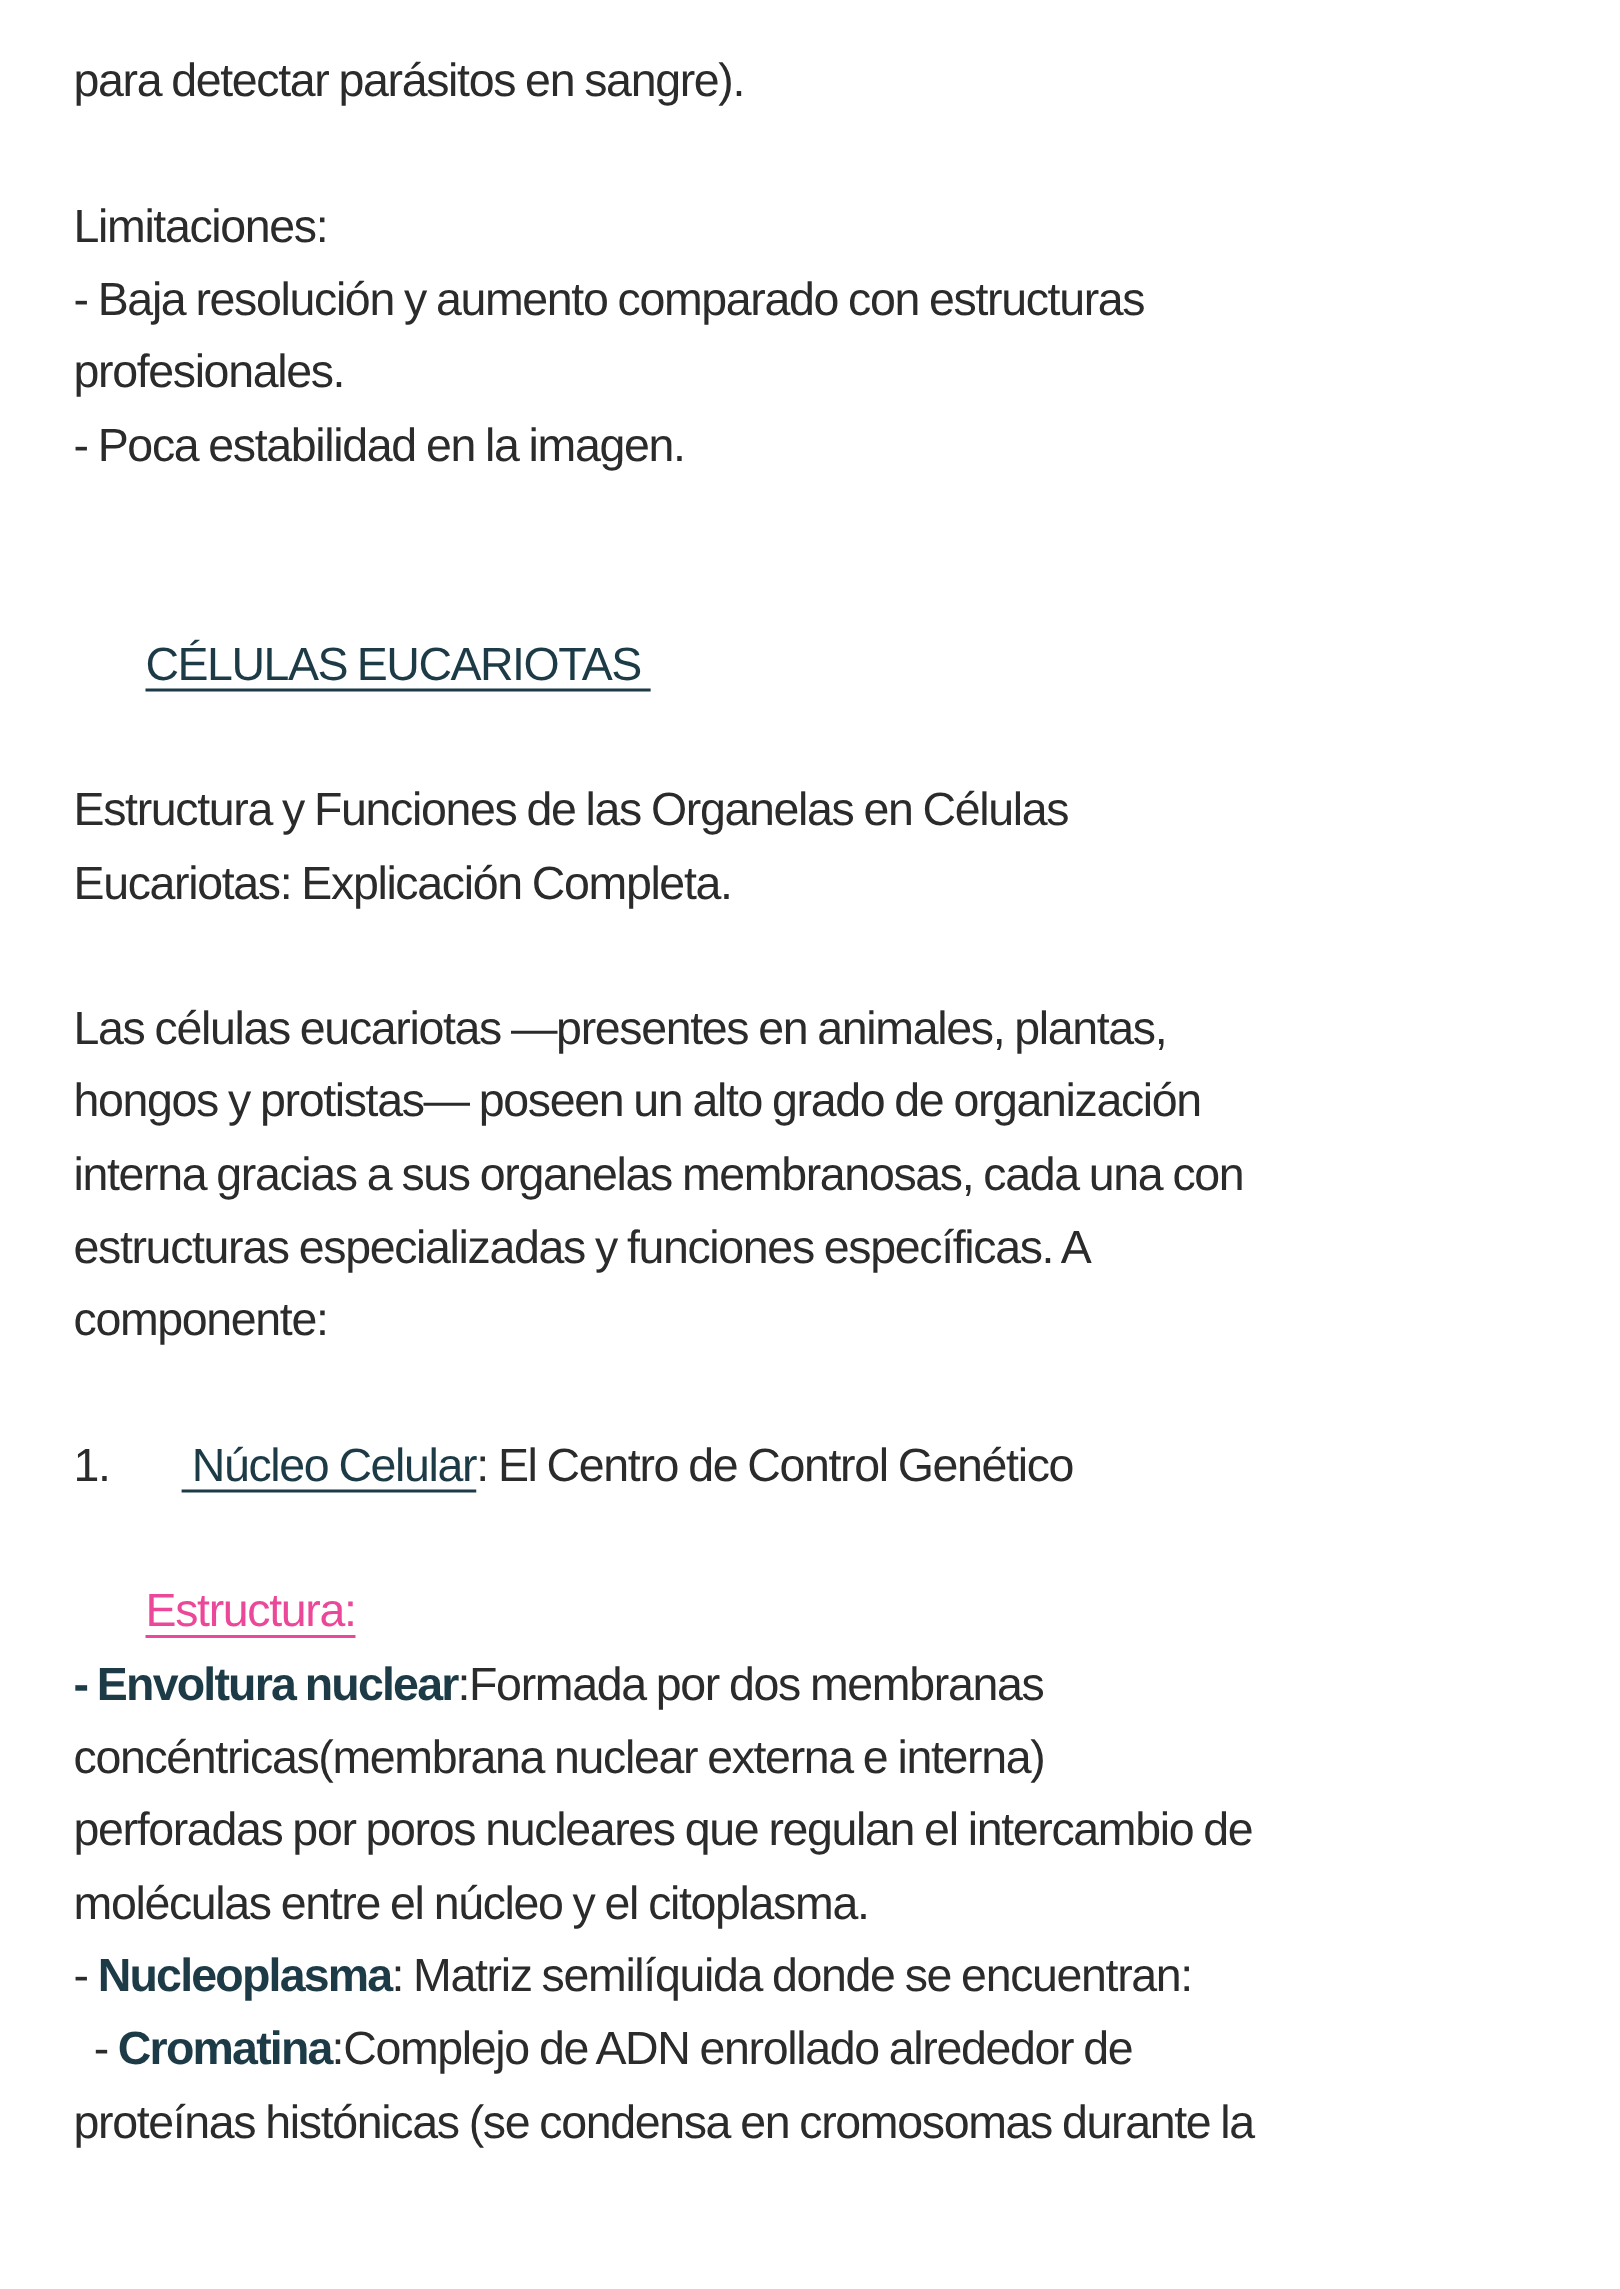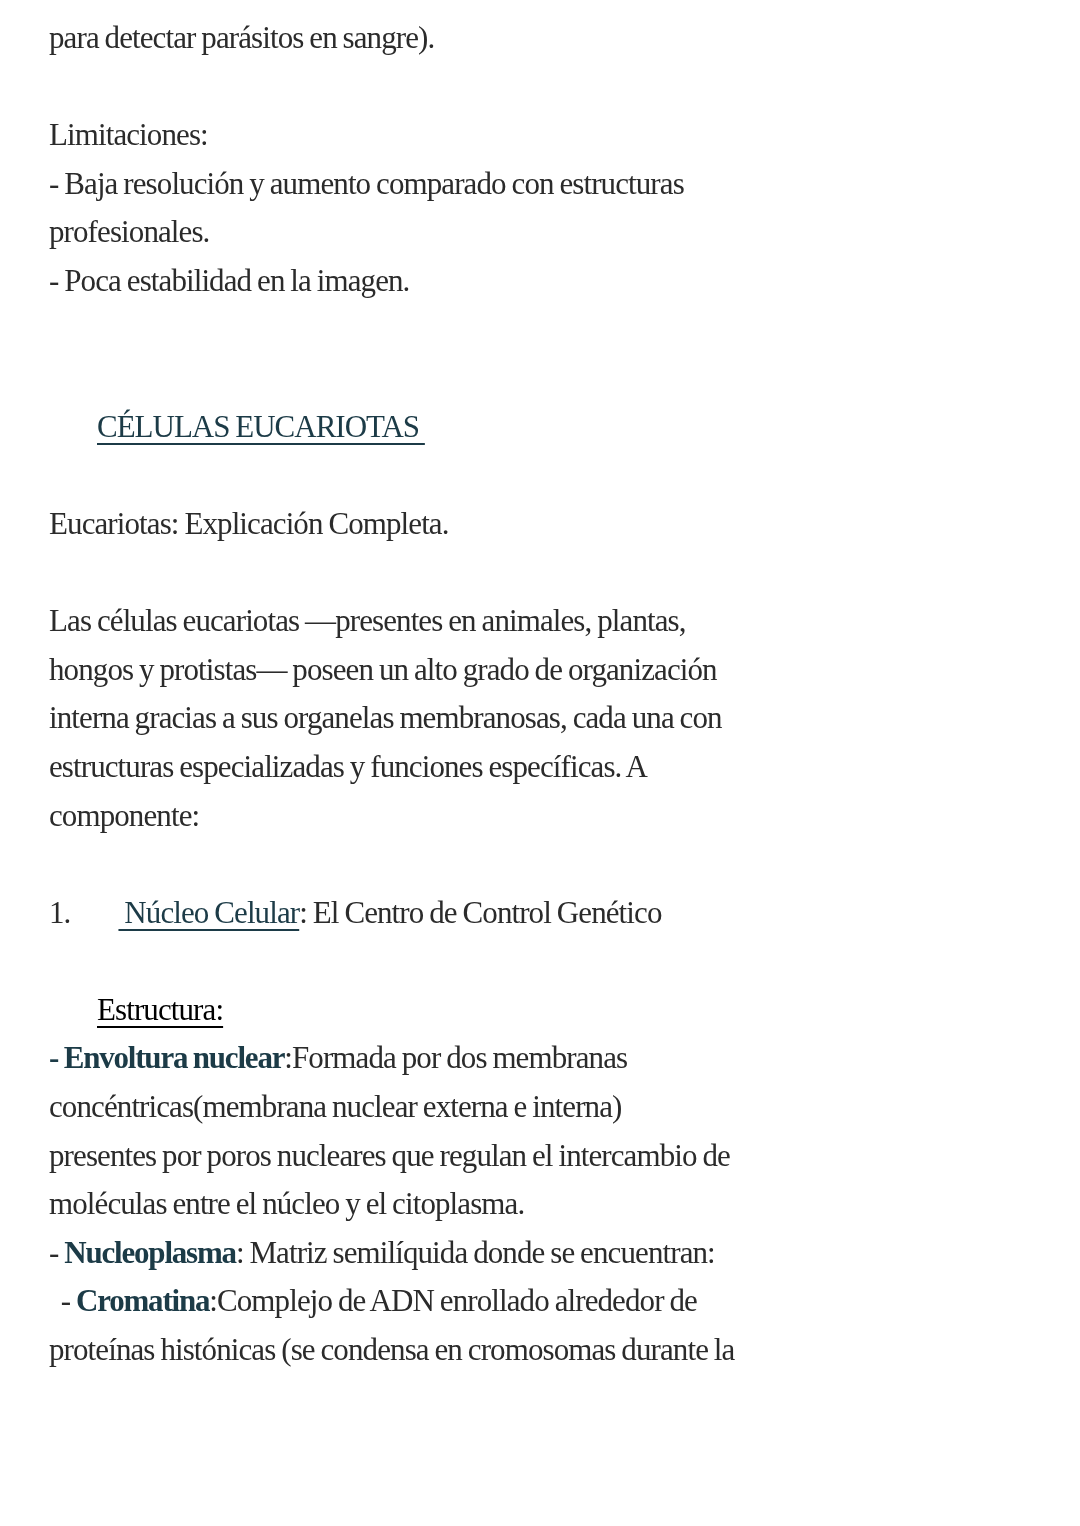--- a/index.html
+++ b/index.html
@@ -9,23 +9,23 @@
   }
   body {
     width: 1080px;
     height: 1526px;
     overflow: hidden;
     position: relative;
   }
   .doc {
     position: absolute;
     left: 49px;
-    top: 14px;
+    top: 30px;
     width: 1000px;
-    font-family: Liberation Serif, serif;
+    font-family: Liberation Sans, sans-serif;
     font-size: 31px;
     line-height: 48.6px;
     color: #2b2b2b;
     letter-spacing: -0.9px;
     word-spacing: -1px;
   }
   .line {
     display: block;
     white-space: nowrap;
     height: 48.6px;
@@ -63,43 +63,44 @@
 
   <span class="blank"></span>
   <span class="blank"></span>
 
   <span class="line">
     <span class="section-title u" style="white-space:pre;">CÉLULAS EUCARIOTAS </span>
   </span>
 
   <span class="blank"></span>
 
+  <span class="line">Estructura y Funciones de las Organelas en Células</span>
   <span class="line">Eucariotas: Explicación Completa.</span>
 
   <span class="blank"></span>
 
   <span class="line">Las células eucariotas —presentes en animales, plantas,</span>
   <span class="line">hongos y protistas— poseen un alto grado de organización</span>
   <span class="line">interna gracias a sus organelas membranosas, cada una con</span>
   <span class="line">estructuras especializadas y funciones específicas. A</span>
   <span class="line">componente:</span>
 
   <span class="blank"></span>
 
   <span class="line" style="white-space:pre;"><span>1.</span><span class="u" style="color:#1c3b47;text-align:right;"> Núcleo Celular</span><span>: El Centro de Control Genético</span></span>
 
   <span class="blank"></span>
 
   <span class="line">
-    <span class="u" style="color:#000000;">Estructura:</span>
+    <span class="u" style="color:#ec4899;">Estructura:</span>
   </span>
 
   <span class="line" style="white-space:pre;"><span class="hl">- </span><span class="hl">Envoltura nuclear</span><span>:Formada por dos membranas</span></span>
   <span class="line">concéntricas(membrana nuclear externa e interna)</span>
-  <span class="line">presentes por poros nucleares que regulan el intercambio de</span>
+  <span class="line">perforadas por poros nucleares que regulan el intercambio de</span>
   <span class="line">moléculas entre el núcleo y el citoplasma.</span>
 
   <span class="line" style="white-space:pre;"><span>- </span><span class="hl">Nucleoplasma</span><span>: Matriz semilíquida donde se encuentran:</span></span>
 
   <span class="line" style="white-space:pre;"><span>  - </span><span class="hl">Cromatina</span><span>:Complejo de ADN enrollado alrededor de</span></span>
   <span class="line">proteínas histónicas (se condensa en cromosomas durante la</span>
 
 </div>
 
 </body></html>

